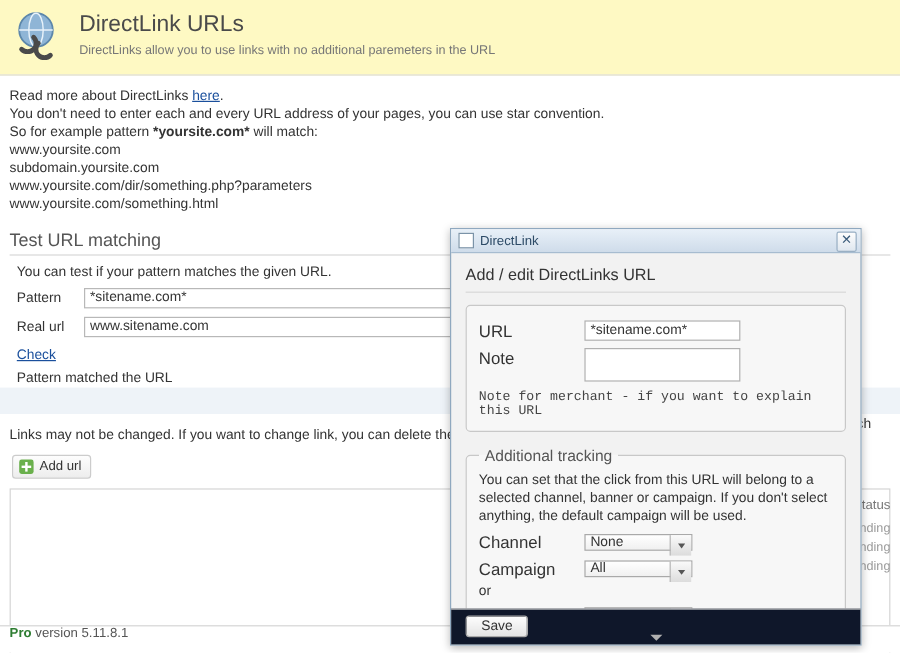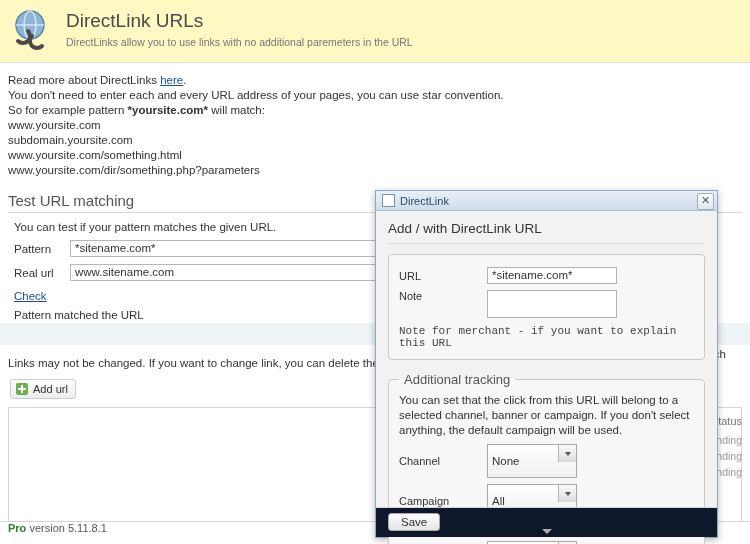--- a/index.html
+++ b/index.html
@@ -277,21 +277,21 @@
     color: #555555;
     padding: 0 5px;
   }
   .dlg-row {
     display: flex;
     align-items: center;
     margin-top: 6px;
   }
   .dlg-label {
     width: 88px;
-    font-size: 11px;
+    font-size: 14px;
     color: #333333;
   }
   .dlg-input {
     border: 1px solid #b0b0b0;
     background: #ffffff;
     height: 17px;
     line-height: 17px;
     font-size: 11.5px;
     padding: 0 4px;
     width: 130px;
@@ -317,21 +317,21 @@
   }
   .grp-text {
     font-size: 11.5px;
     color: #333333;
     line-height: 15px;
     margin-bottom: 4px;
   }
   .select-wrap {
     position: relative;
     width: 90px;
-    height: 34px;
+    height: 14px;
     border: 1px solid #a9a9a9;
     background: linear-gradient(#ffffff, #f0f0f0);
     box-sizing: border-box;
     display: flex;
     align-items: center;
   }
   .select-val {
     font-size: 11.5px;
     color: #333333;
     padding-left: 4px;
@@ -417,22 +417,22 @@
 <div class="intro">
   <div>
     <span>Read more about DirectLinks </span><a href="#">here</a><span>.</span>
   </div>
   <div>You don't need to enter each and every URL address of your pages, you can use star convention.</div>
   <div>
     <span>So for example pattern </span><b>*yoursite.com*</b><span> will match:</span>
   </div>
   <div>www.yoursite.com</div>
   <div>subdomain.yoursite.com</div>
+  <div>www.yoursite.com/dir/something.php?parameters</div>
   <div>www.yoursite.com/something.html</div>
-  <div>www.yoursite.com/dir/something.php?parameters</div>
 </div>
 
 
 <div class="section-title">Test URL matching</div>
 <div class="section-rule"></div>
 
 <div class="section-body">
   <div>You can test if your pattern matches the given URL.</div>
 
   <div class="field-row">
@@ -479,21 +479,21 @@
 
 
 <div class="dialog">
   <div class="dialog-titlebar">
     <span class="dlg-icon"></span>
     <span class="dlg-title">DirectLink</span>
     <span class="dlg-close">✕</span>
   </div>
 
   <div class="dialog-body">
-    <div class="dlg-heading">Add / with DirectLink URL</div>
+    <div class="dlg-heading">Add / edit DirectLinks URL</div>
 
     <fieldset class="grp">
       <div class="dlg-row">
         <span class="dlg-label">URL</span>
         <input class="dlg-input" value="*sitename.com*" style="">
       </div>
       <div class="dlg-row" style="align-items:flex-start">
         <span class="dlg-label">Note</span>
         <textarea class="dlg-textarea" style=""></textarea>
       </div>

